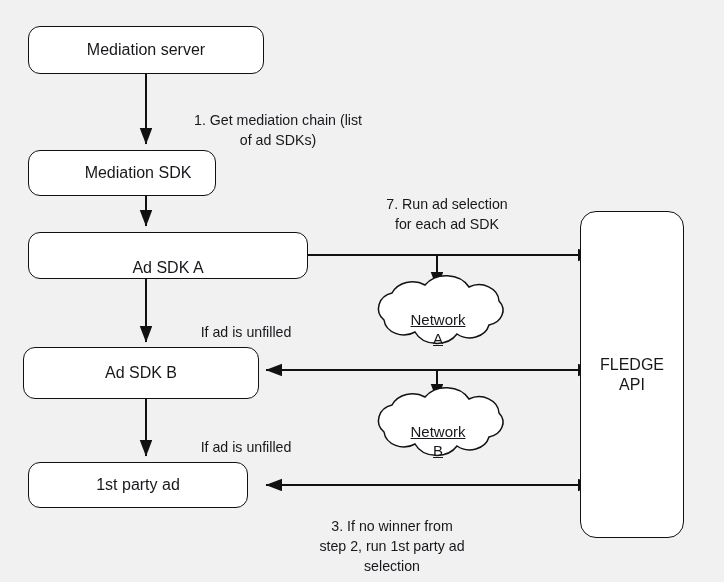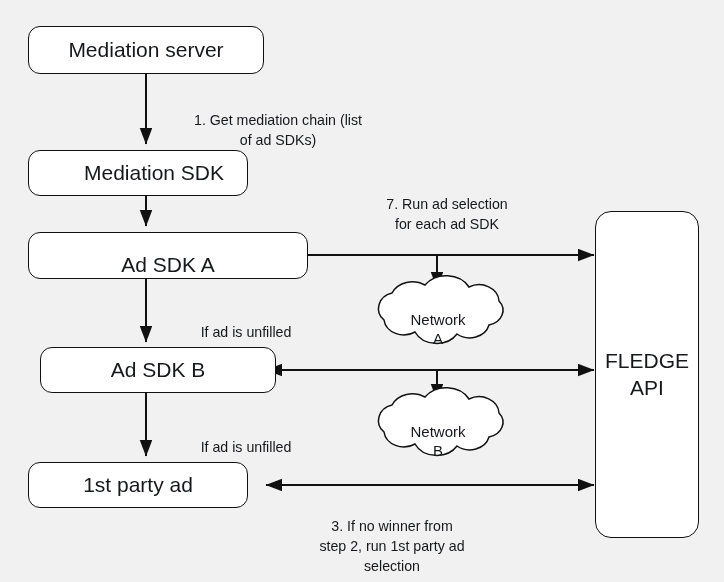--- a/index.html
+++ b/index.html
@@ -21,21 +21,21 @@
   .node {
     position: absolute;
     background: #ffffff;
     border: 1.6px solid #111111;
     border-radius: 12px;
     display: flex;
     align-items: center;
     justify-content: center;
     text-align: center;
     color: #16181c;
-    font-size: 21px;
+    font-size: 16px;
     line-height: 1.25;
     box-sizing: border-box;
   }
   .node.tall {
     border-radius: 16px;
     white-space: pre-line;
   }
   .edge-label {
     position: absolute;
     color: #16181c;
@@ -50,20 +50,21 @@
     text-align: center;
   }
   .cloud-label {
     position: absolute;
     text-align: center;
     color: #16181c;
     font-size: 15px;
     line-height: 1.3;
     white-space: pre-line;
     pointer-events: none;
+    text-decoration: underline;
   }
   svg.overlay {
     position: absolute;
     left: 0;
     top: 0;
     width: 724px;
     height: 582px;
   }
   .cloud-shape {
     fill: #ffffff;
@@ -122,37 +123,37 @@
              a20,17 0 0 1 -32,9
              a24,20 0 0 1 -42,-2
              a20,17 0 0 1 -31,-12
              a18,16 0 0 1 8,-27 z"></path>
   </svg>
 
   <div class="node" style="left:28px; top:26px; width:236px; height:48px;">
     <span>Mediation server</span>
   </div>
 
-  <div class="node" style="left:28px; top:150px; width:220px; height:46px;padding-left:32px;">
+  <div class="node" style="left:28px; top:150px; width:188px; height:46px;padding-left:32px;">
     <span>Mediation SDK</span>
   </div>
 
   <div class="node" style="left:28px; top:232px; width:280px; height:47px;align-items:flex-end;">
     <span>Ad SDK A</span>
   </div>
 
-  <div class="node" style="left:40px; top:347px; width:236px; height:46px;">
+  <div class="node" style="left:23px; top:347px; width:236px; height:52px;">
     <span>Ad SDK B</span>
   </div>
 
   <div class="node" style="left:28px; top:462px; width:220px; height:46px;">
     <span>1st party ad</span>
   </div>
 
-  <div class="node tall" style="left:595px; top:211px; width:104px; height:327px;">
+  <div class="node tall" style="left:580px; top:211px; width:104px; height:327px;">
     <span style="text-align:center;">FLEDGE
 API</span>
   </div>
 
   <div class="cloud-label" style="left:368px; top:290px; width:140px;">
     <span>Network
 A</span>
   </div>
 
   <div class="cloud-label" style="left:368px; top:402px; width:140px;">

